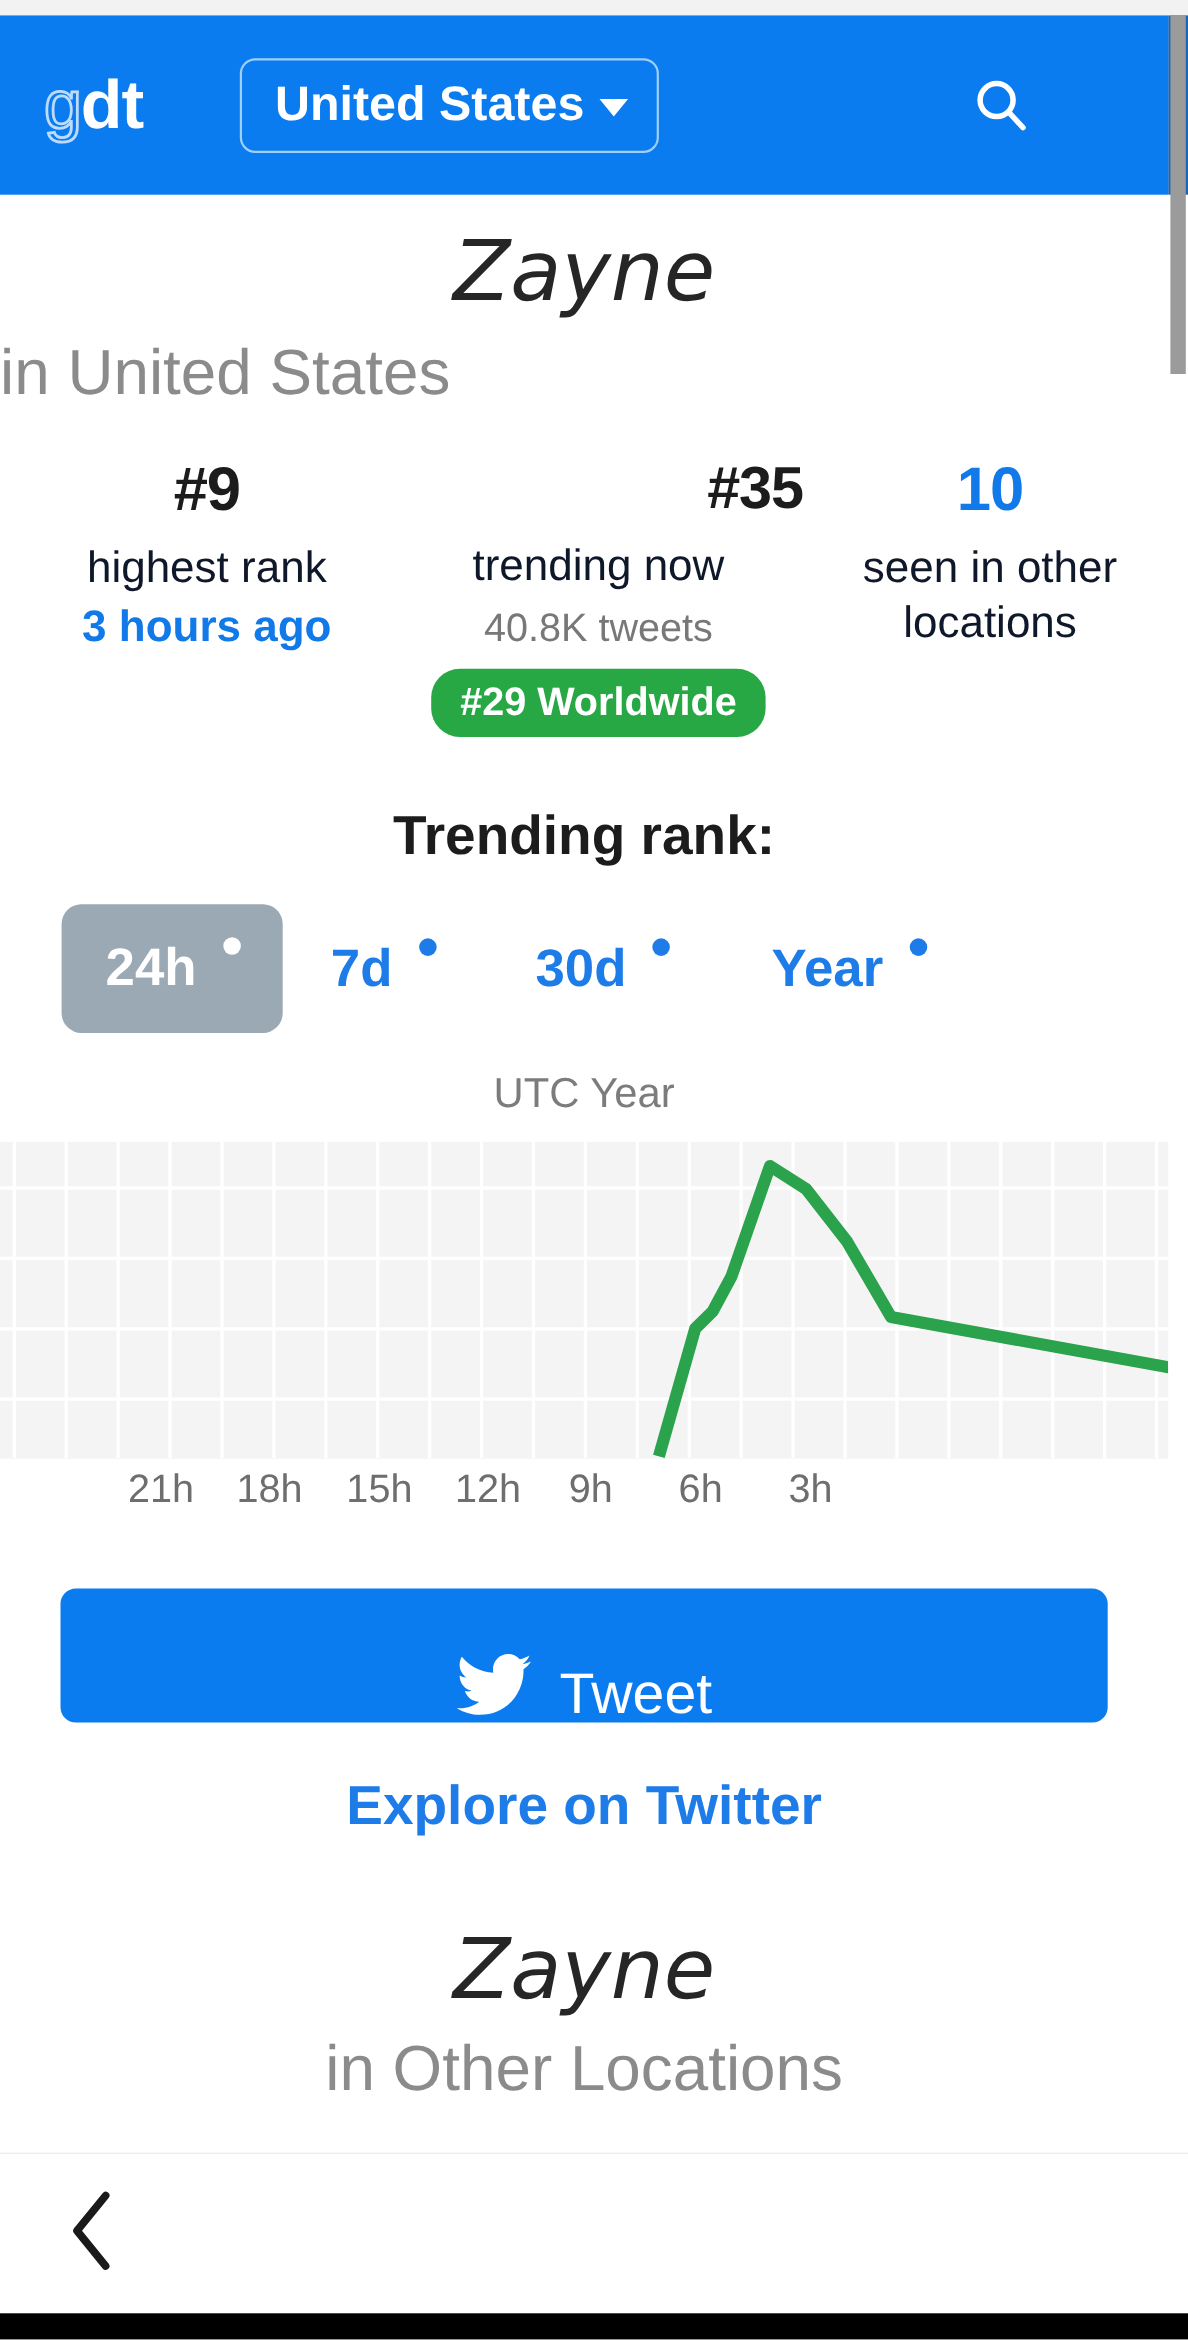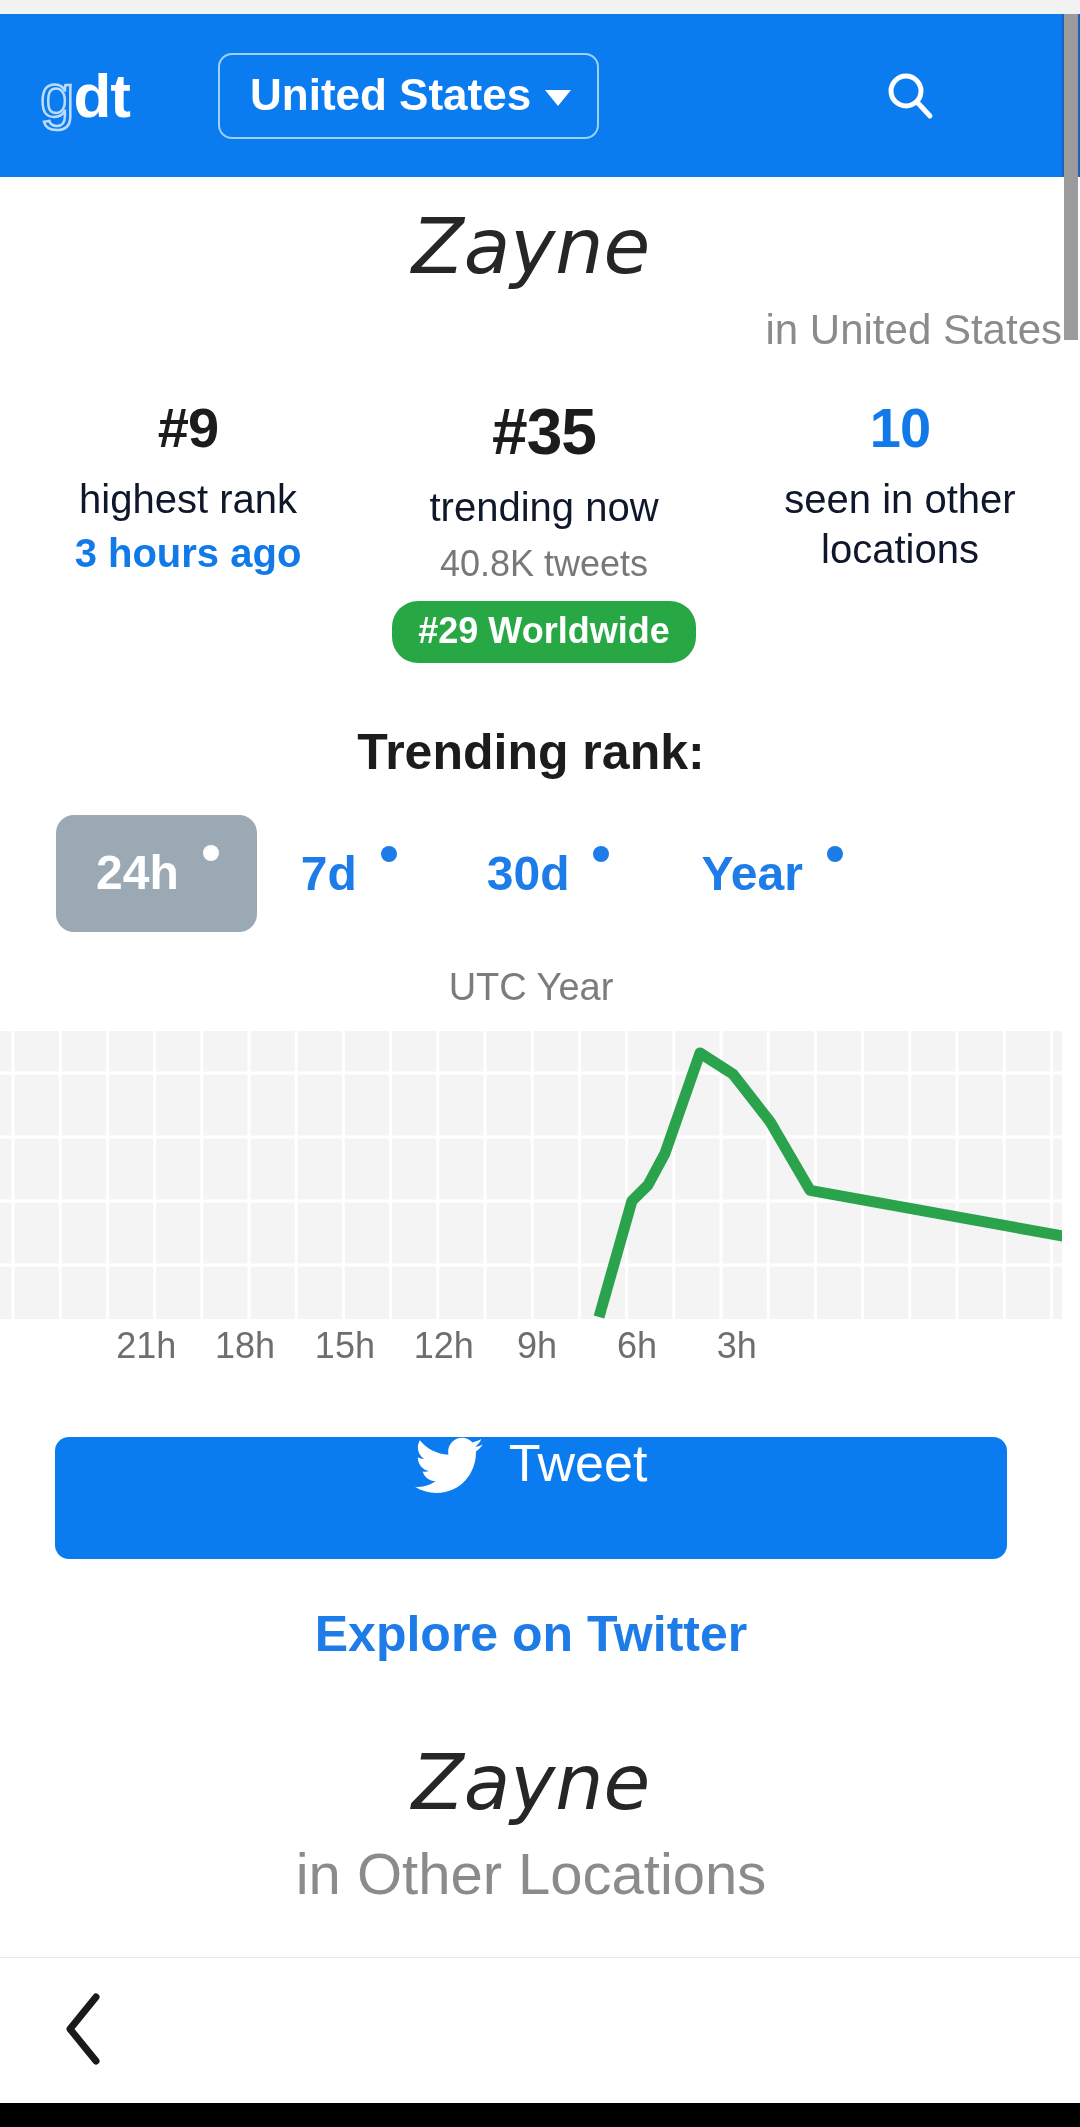--- a/index.html
+++ b/index.html
@@ -123,23 +123,23 @@
     text-align: center;
     margin-top: 28px;
     font-size: 76px;
     font-style: italic;
     font-weight: 300;
     color: #262626;
     font-family: "DejaVu Sans", sans-serif;
     line-height: 1.1;
   }
   .subtitle {
-    text-align: right;
+    text-align: left;
     margin-top: 18px;
-    font-size: 42px;
+    font-size: 58px;
     font-weight: 300;
     color: #8b8b8b;
     line-height: 1.1;
   }
 
   
   .stats {
     display: flex;
     margin-top: 46px;
     padding: 0 18px;
@@ -149,21 +149,21 @@
   .stat-col-center { flex: 0 0 372px; }
   .stat-col-right  { flex: 0 0 340px; }
 
   .stat-value {
     font-size: 56px;
     font-weight: 700;
     color: #1c1c1c;
     line-height: 1.05;
     letter-spacing: -1px;
   }
-  .stat-value.big { font-size: 64px; }
+  .stat-value.big { font-size: 54px; text-align: right; }
   .stat-value.blue { color: #1179e8; }
   .stat-label {
     margin-top: 16px;
     font-size: 40px;
     font-weight: 300;
     color: #0f172a;
     line-height: 1.25;
   }
   .stat-sub {
     margin-top: 4px;
@@ -270,21 +270,21 @@
   }
 
   
   .tweet-btn {
     margin: 52px auto 0;
     width: 952px;
     height: 122px;
     background: #0b7bf0;
     border-radius: 14px;
     display: flex;
-    align-items: flex-start;
+    align-items: flex-end;
     justify-content: center;
     gap: 26px;
     cursor: pointer;
   }
   .tweet-btn .label {
     color: #ffffff;
     font-size: 52px;
     font-weight: 400;
     line-height: 1;
   }

